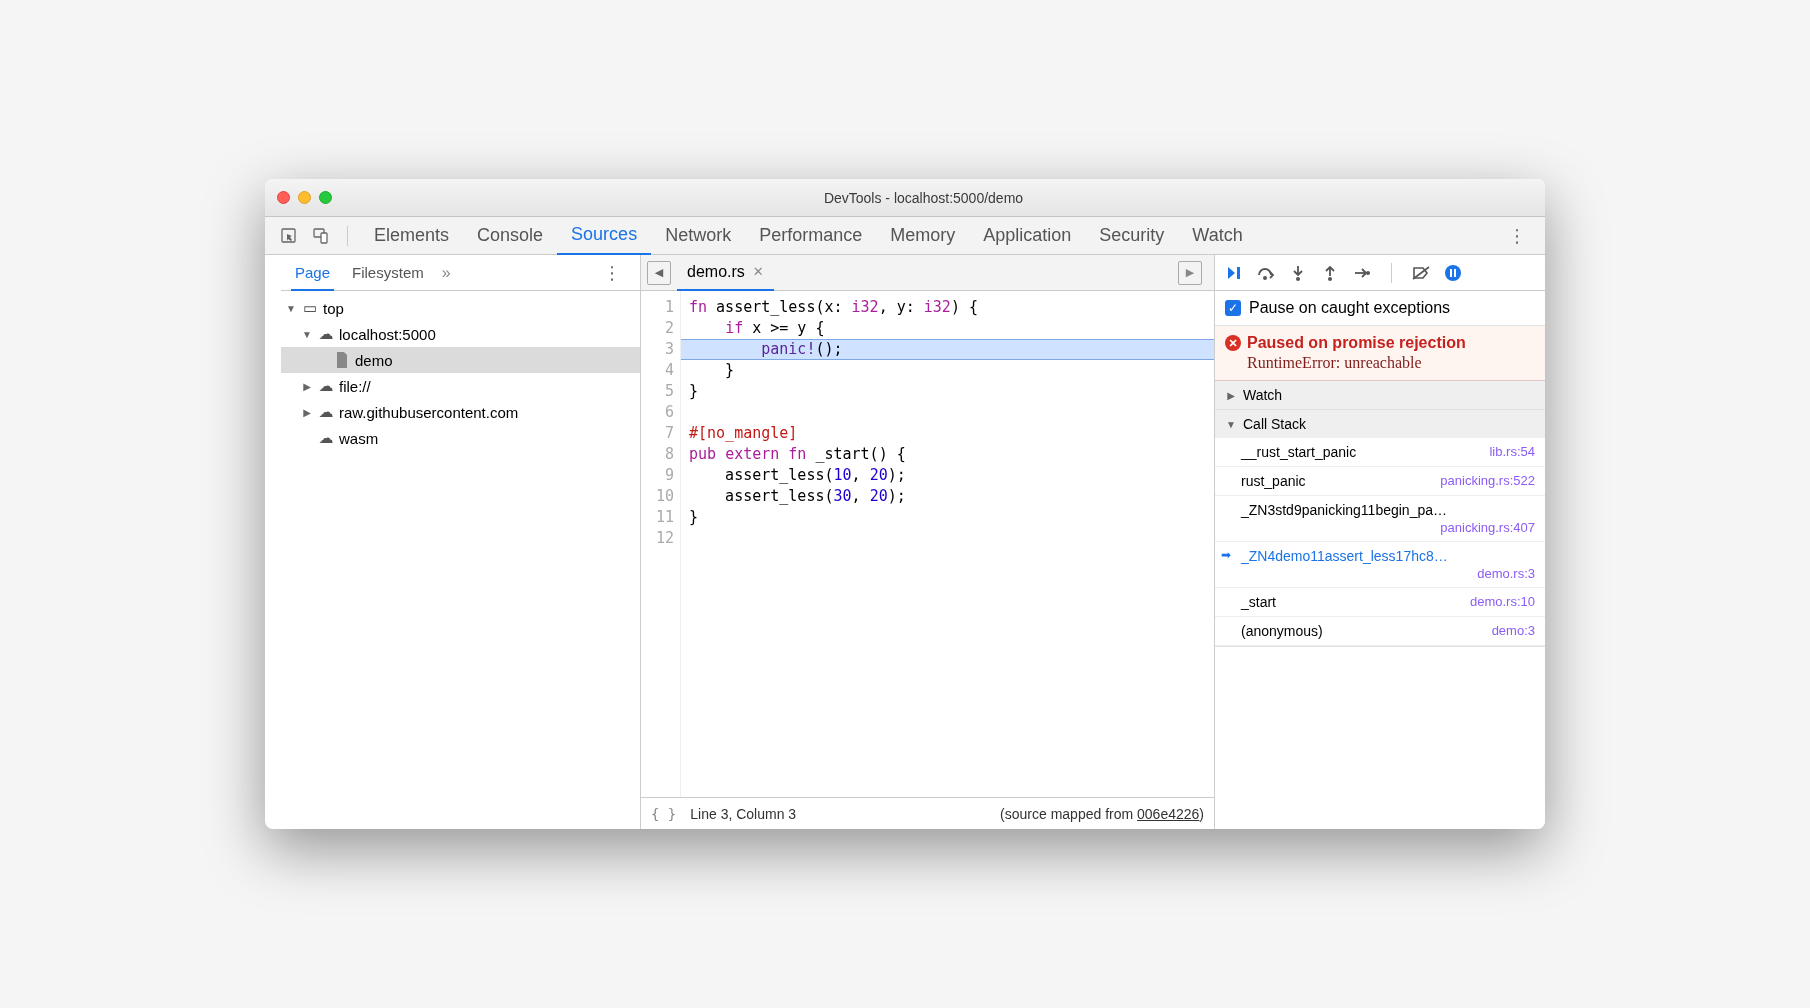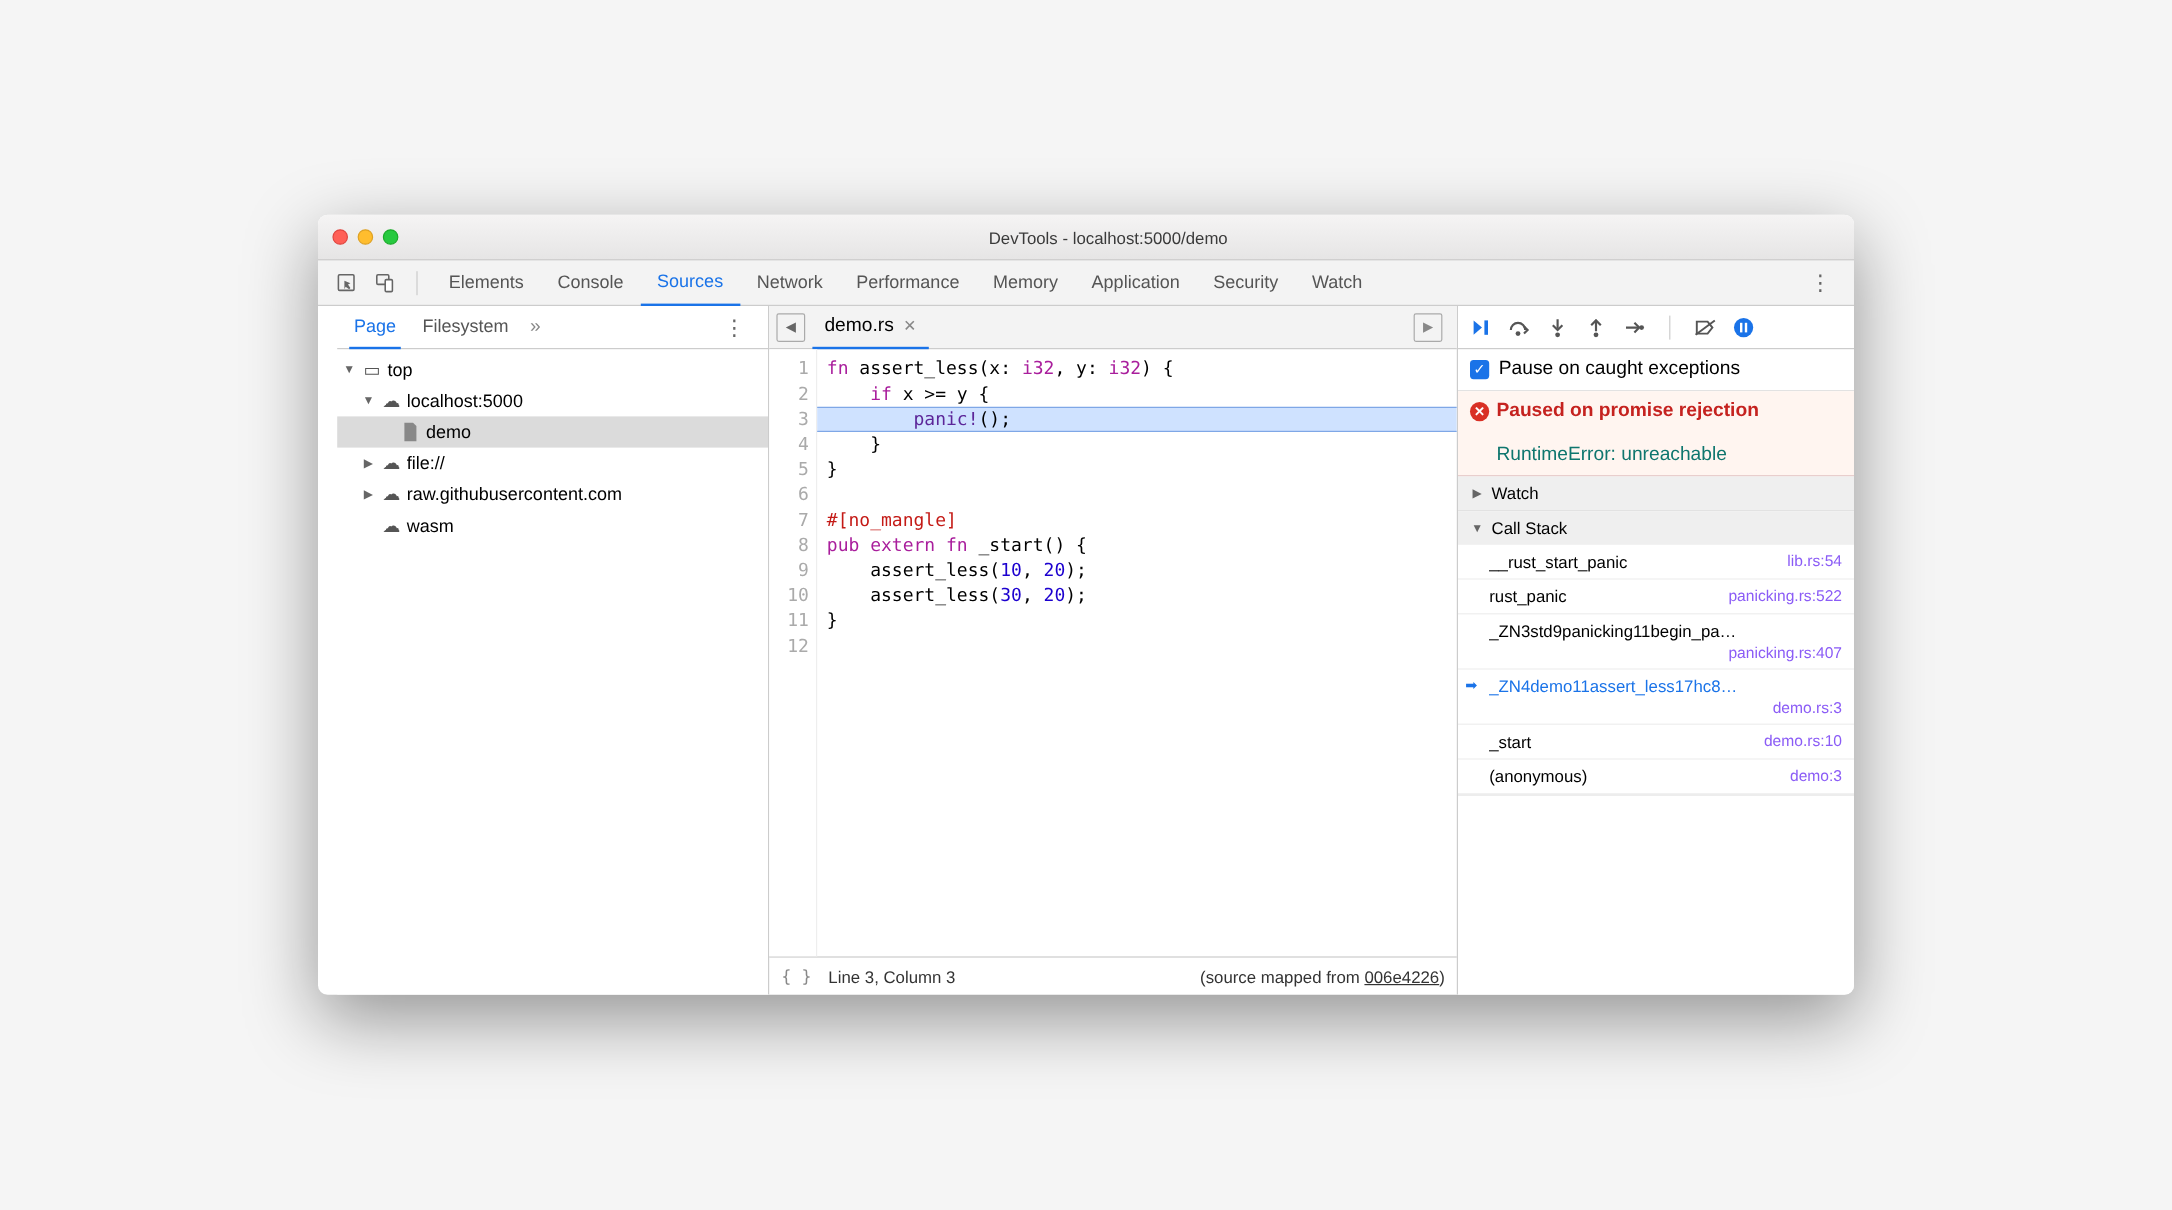--- a/index.html
+++ b/index.html
@@ -59,21 +59,21 @@
   width: 28px;
   height: 28px;
   color: #666;
 }
 .sep { width: 1px; height: 20px; background: #ccc; margin: 0 8px; }
 .tab {
   padding: 0 14px;
   height: 38px;
   display: flex;
   align-items: center;
-  font-size: 15px;
+  font-size: 18px;
   color: #555;
   cursor: pointer;
 }
 .tab.active { color: #1a73e8; border-bottom: 2px solid #1a73e8; margin-bottom: -1px; }
 .kebab { margin-left: auto; font-size: 18px; color: #666; padding: 0 8px; cursor: pointer; letter-spacing: 1px; }
 .body {
   flex: 1;
   display: flex;
   overflow: hidden;
 }
@@ -180,21 +180,21 @@
   cursor: pointer;
   gap: 6px;
 }
 .sec-body { font-size: 14px; }
 .pause-box {
   background: #fff5f0;
   border-bottom: 1px solid #e3c5c5;
   padding: 8px 10px;
 }
 .pause-title { color: #c5221f; font-weight: bold; display: flex; gap: 6px; align-items: center; }
-.pause-sub { font-family: Liberation Sans, sans-serif; color: #0f766e; margin-top: 18px; padding-left: 22px; }
+.pause-sub { font-family: Liberation Serif, serif; color: #7f1d1d; margin-top: 2px; padding-left: 22px; }
 .exc-row {
   display: flex; align-items: center; gap: 8px; padding: 8px 10px; border-bottom: 1px solid #e2e2e2;
 }
 .cb { width: 16px; height: 16px; background: #1a73e8; border-radius: 3px; display: inline-flex; align-items: center; justify-content: center; color: #fff; font-size: 12px; }
 .stack-row {
   display: flex; justify-content: space-between; padding: 6px 10px 6px 26px; border-bottom: 1px solid #eee; cursor: pointer; position: relative;
 }
 .stack-row.cur { color: #1a73e8; }
 .stack-row.cur::before { content: "➡"; position: absolute; left: 6px; color: #1a73e8; font-size: 12px; }
 .stack-loc { color: #8b5cf6; font-size: 13px; }

